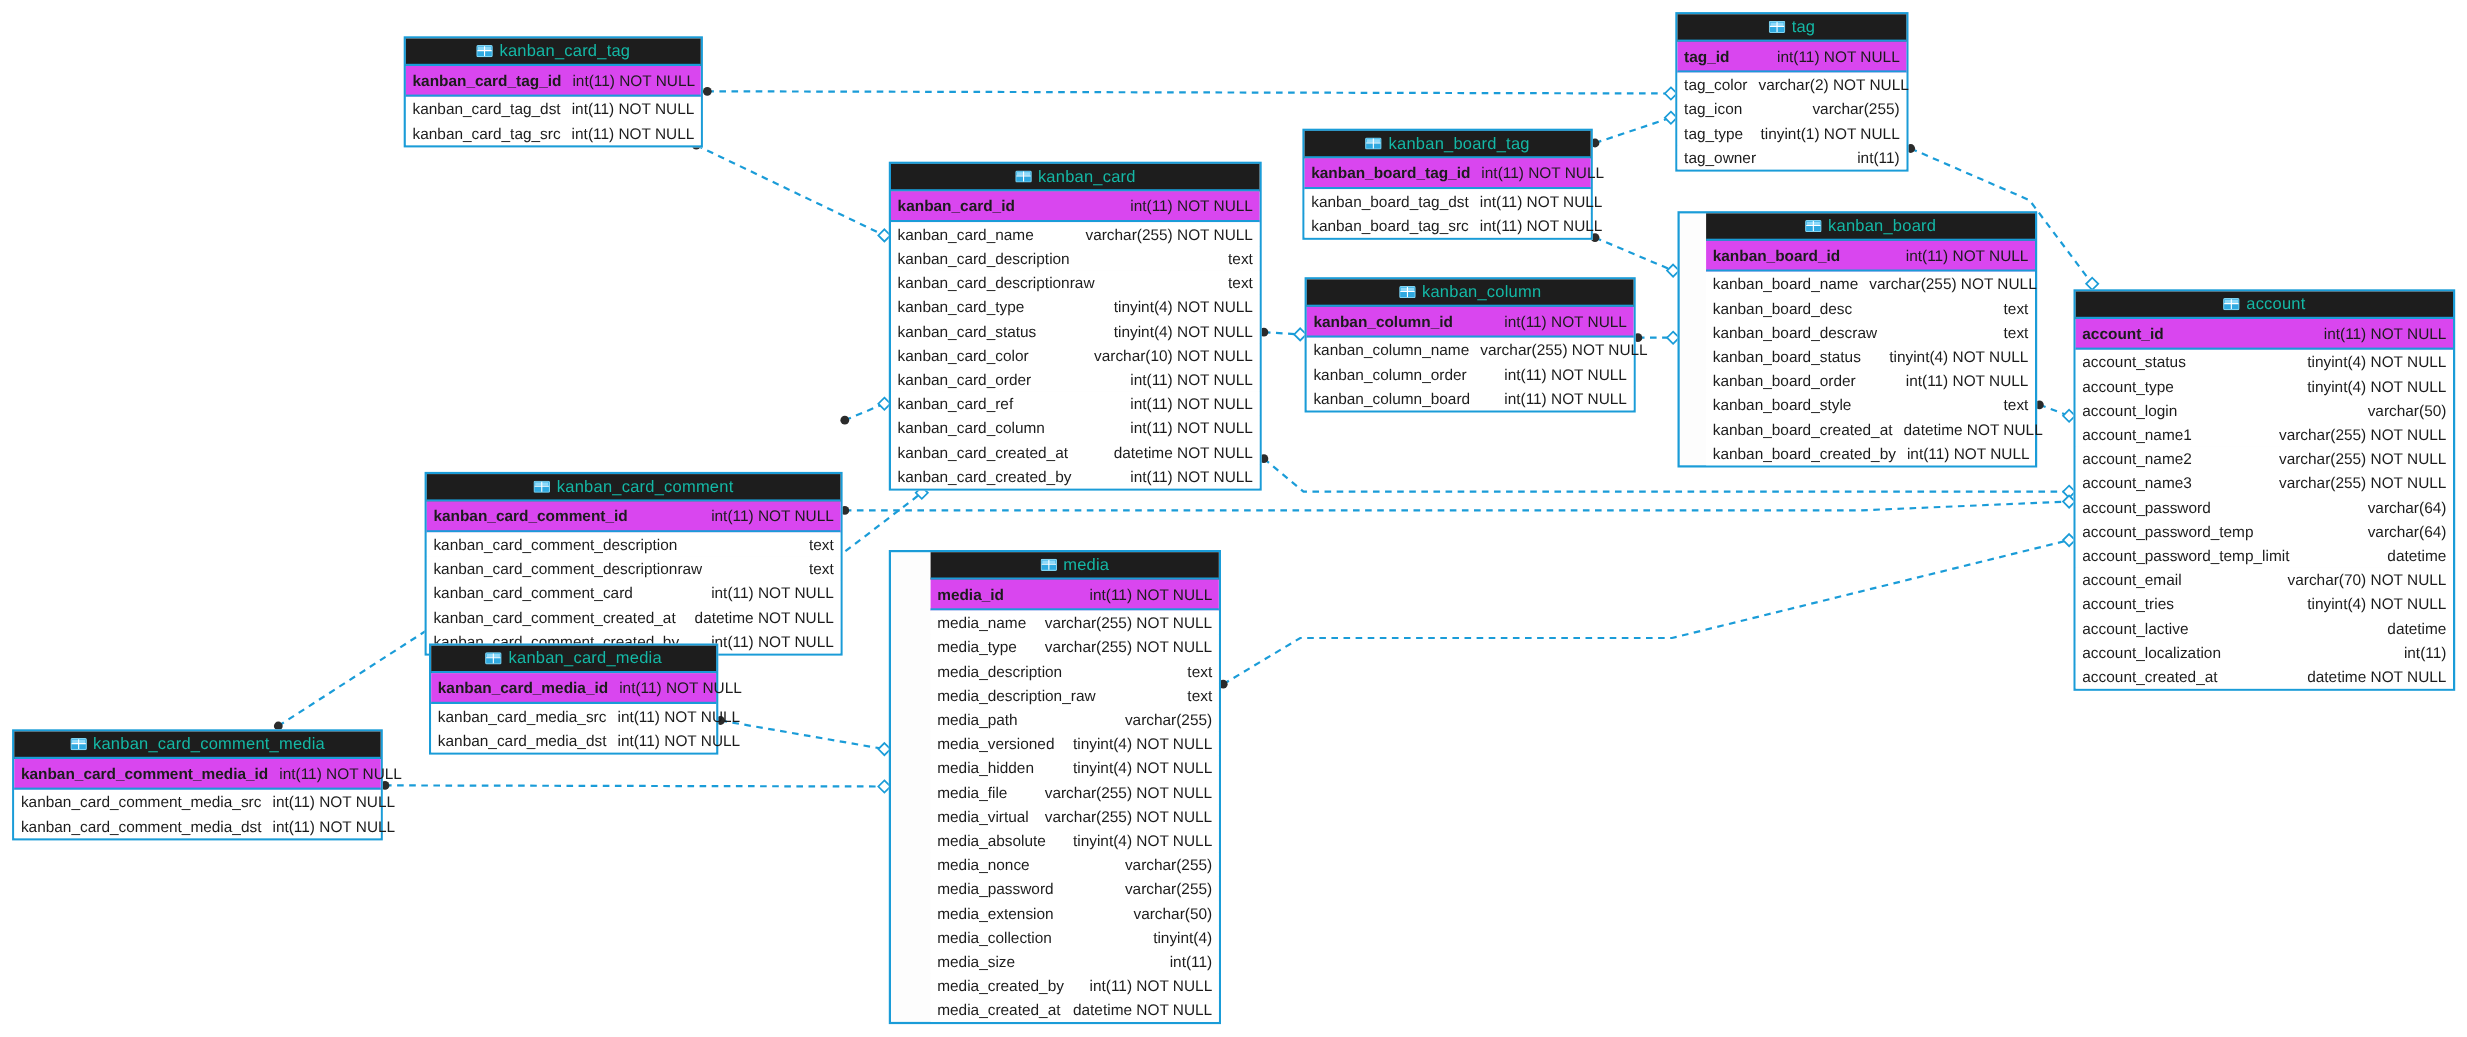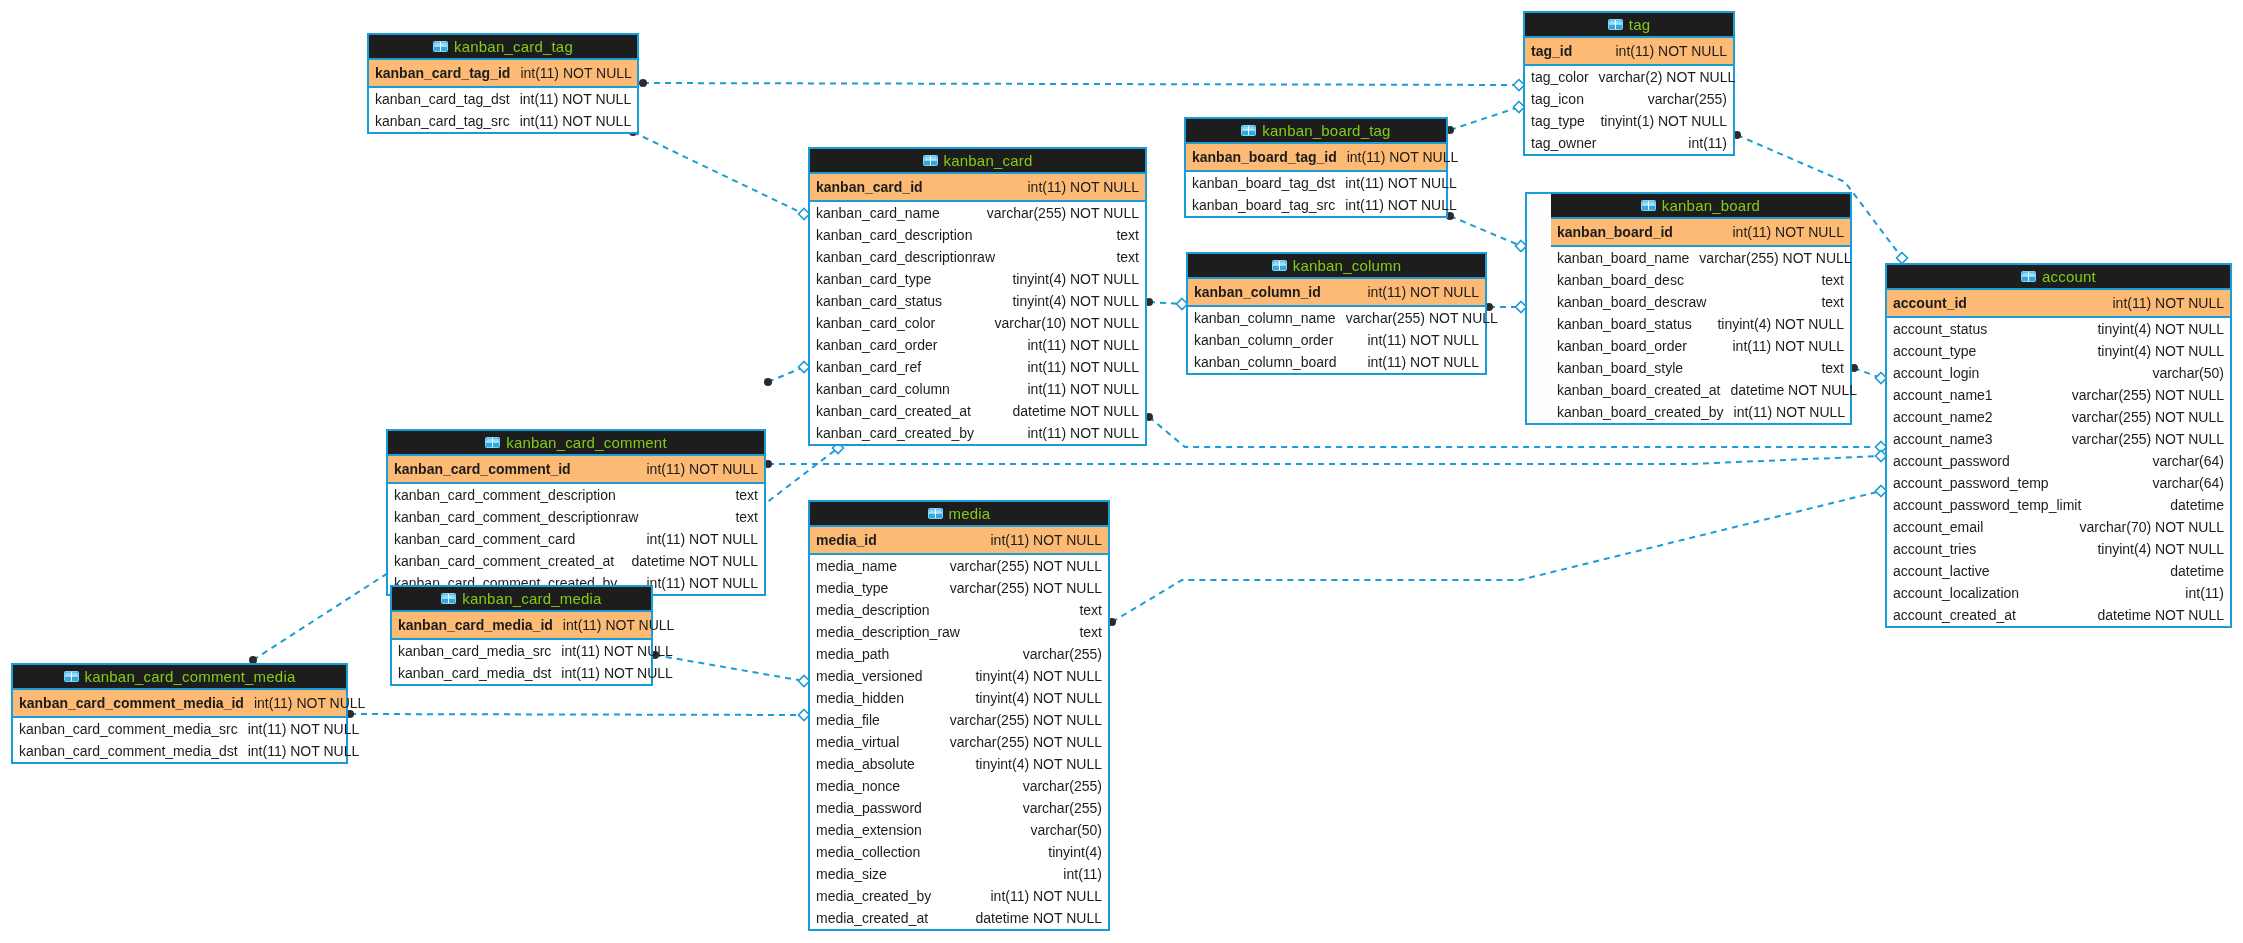--- a/index.html
+++ b/index.html
@@ -2,26 +2,26 @@
 <html><head>
 <meta charset="utf-8">
 <style>
   :root{ --accent:#1a9cd8; --hdr:#1d1d1d; --ink:#1c1c1c; }
   html,body{margin:0;padding:0;background:#ffffff;}
   #canvas{position:relative;width:2243px;height:943px;background:#ffffff;overflow:hidden;
           font-family:"Liberation Sans",sans-serif;}
   #wires{position:absolute;left:0;top:0;z-index:0;}
   .tbl{position:absolute;z-index:1;background:#fdfdfd;border:2px solid var(--accent);
        box-sizing:border-box;color:var(--ink);}
-  .hdr{height:23px;background:var(--hdr);color:#84cc16;border-bottom:2px solid var(--accent);
+  .hdr{height:23px;background:var(--hdr);color:#14b8a6;border-bottom:2px solid var(--accent);
        display:flex;align-items:center;justify-content:center;gap:6px;
        font-size:15px;letter-spacing:.2px;cursor:move;}
   .hdr svg{flex:0 0 auto;}
   .pkrow{height:26px;border-bottom:2px solid var(--accent);display:flex;align-items:center;
-         padding:0 6px;font-size:14px;background:#fdba74;}
+         padding:0 6px;font-size:14px;background:#d946ef;}
   .row{height:22px;display:flex;align-items:center;padding:0 6px;font-size:14px;background:#fff;}
   .cname{white-space:nowrap;}
   .pkname{font-weight:bold;}
   .ctype{margin-left:auto;padding-left:10px;white-space:nowrap;text-align:right;}
 </style>
 </head>
 <body>
 
 <div id="canvas">
   <svg id="wires" width="2243" height="943">
@@ -461,21 +461,21 @@
       </div>
       <div class="row">
         <span class="cname">kanban_card_comment_media_src</span>
         <span class="ctype">int(11) NOT NULL</span>
       </div>
       <div class="row">
         <span class="cname">kanban_card_comment_media_dst</span>
         <span class="ctype">int(11) NOT NULL</span>
       </div>
     </div>
-    <div class="tbl" style="left: 808px; top: 500px; width: 302px;">
+    <div class="tbl" style="left: 808px; top: 500px; width: 302px; padding-left: 36px;">
       <div class="hdr">
         <svg width="15" height="11">
           <rect x="0.5" y="0.5" width="14" height="10" rx="1" fill="#2fa9e0" stroke="#7fd4f2"></rect>
           <rect x="1.5" y="1.5" width="12" height="3" fill="#8edafa"></rect>
           <line x1="7.5" y1="1" x2="7.5" y2="10" stroke="#ffffff" stroke-width="1"></line>
           <line x1="1" y1="5" x2="14" y2="5" stroke="#ffffff" stroke-width="1"></line>
         </svg>
         <span>media</span>
       </div>
       <div class="pkrow">

